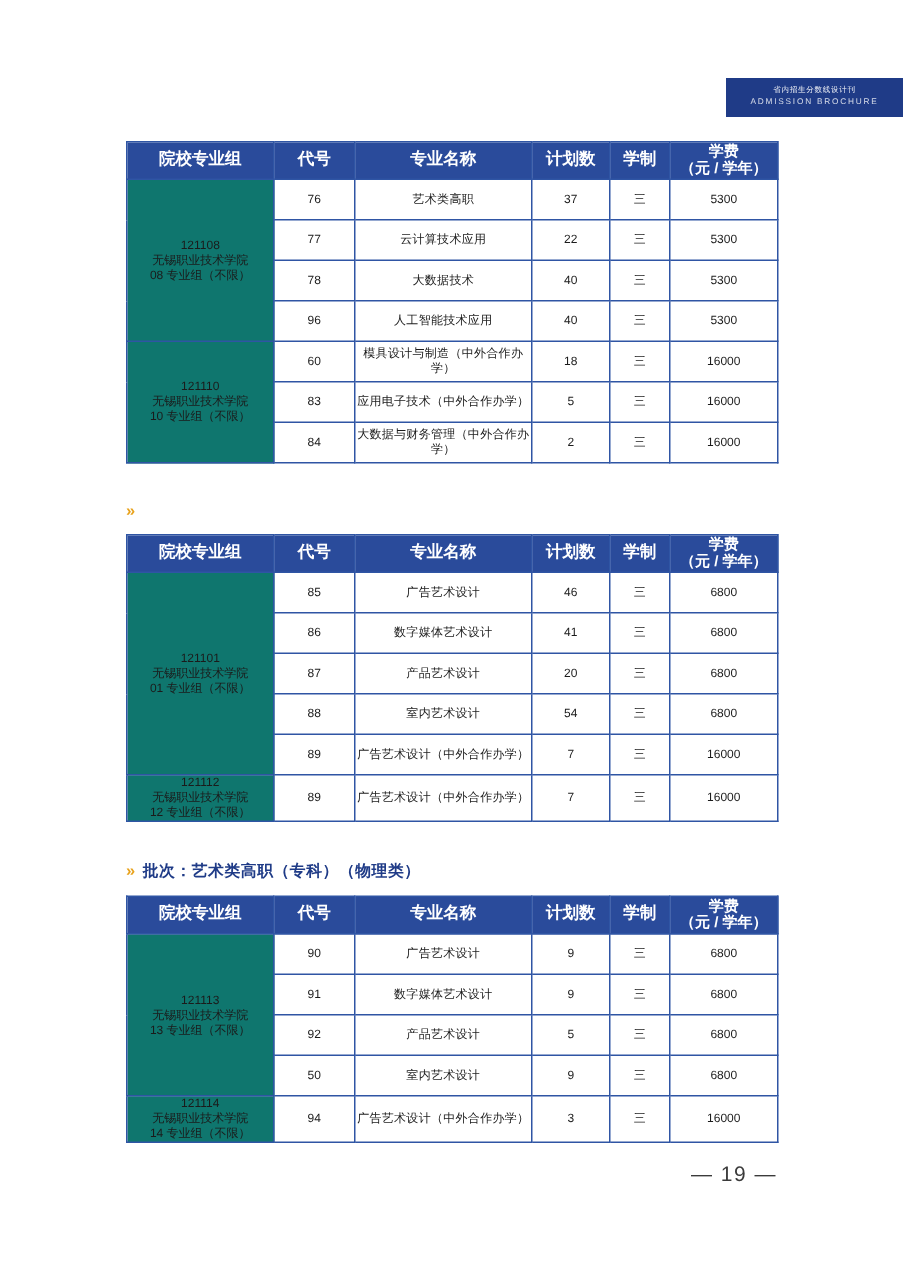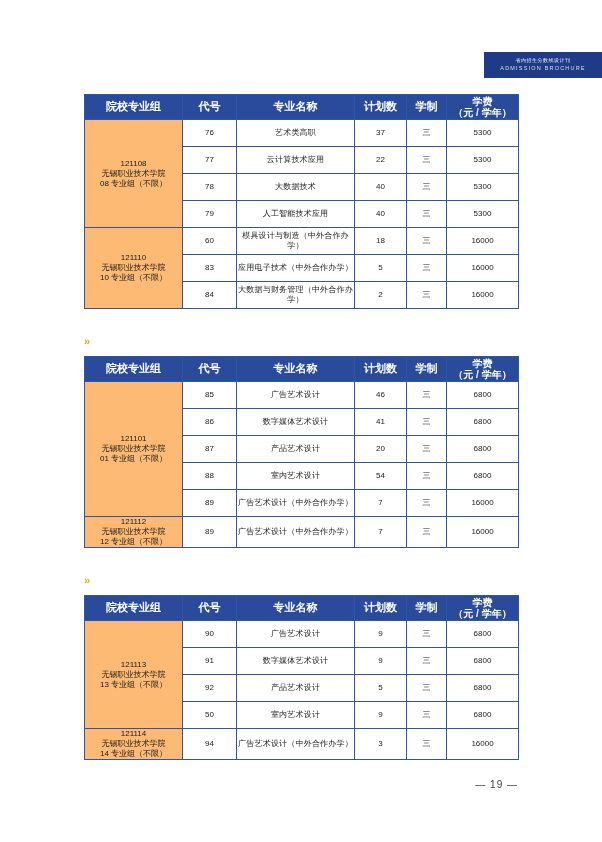--- a/index.html
+++ b/index.html
@@ -74,21 +74,21 @@
     color: #ffffff;
     font-size: 11px;
     font-weight: bold;
     height: 24px;
   }
   table.plan thead th.two-line {
     line-height: 1.15;
     font-size: 10px;
   }
   td.group {
-    background: #fdba74;
+    background: #0f766e;
     font-size: 8px;
     line-height: 1.5;
     color: #1b1b1b;
   }
   td.group .g-line { display: block; }
   td.major {
     font-size: 8px;
     letter-spacing: 0.2px;
   }
   col.c1 { width: 98px; }
@@ -112,21 +112,21 @@
     font-weight: bold;
     font-size: 11px;
     letter-spacing: -2px;
     margin-right: 7px;
   }
   .block { margin-bottom: 0; }
   .page-number {
     position: absolute;
     right: 84px;
     bottom: 52px;
-    font-size: 10px;
+    font-size: 14px;
     color: #3b3b3b;
     letter-spacing: 1px;
   }
 </style>
 </head>
 <body>
 
 <div class="page">
 
   <div class="corner-banner">
@@ -180,21 +180,21 @@
                 <td>5300</td>
               </tr>
               <tr>
                 <td>78</td>
                 <td class="major">大数据技术</td>
                 <td>40</td>
                 <td>三</td>
                 <td>5300</td>
               </tr>
               <tr>
-                <td>79</td>
+                <td>96</td>
                 <td class="major">人工智能技术应用</td>
                 <td>40</td>
                 <td>三</td>
                 <td>5300</td>
               </tr>
               <tr>
                 <td class="group" rowspan="3">
                   <span class="g-line">121110</span>
                   <span class="g-line">无锡职业技术学院</span>
                   <span class="g-line">10 专业组（不限）</span>
@@ -300,20 +300,21 @@
                 <td>7</td>
                 <td>三</td>
                 <td>16000</td>
               </tr>
             </tbody>
           </table>
         </div>
         <div class="block">
           <div class="section-title">
             <span class="chev">»</span>
+            <span>批次：艺术类高职（专科）（物理类）</span>
           </div>
           <table class="plan">
             <colgroup>
               <col class="c1">
               <col class="c2">
               <col class="c3">
               <col class="c4">
               <col class="c5">
               <col class="c6">
             </colgroup>

